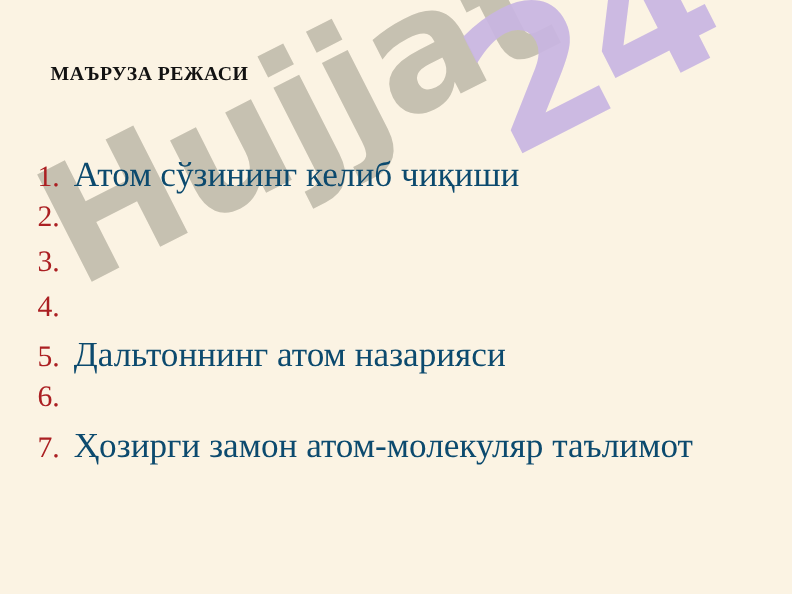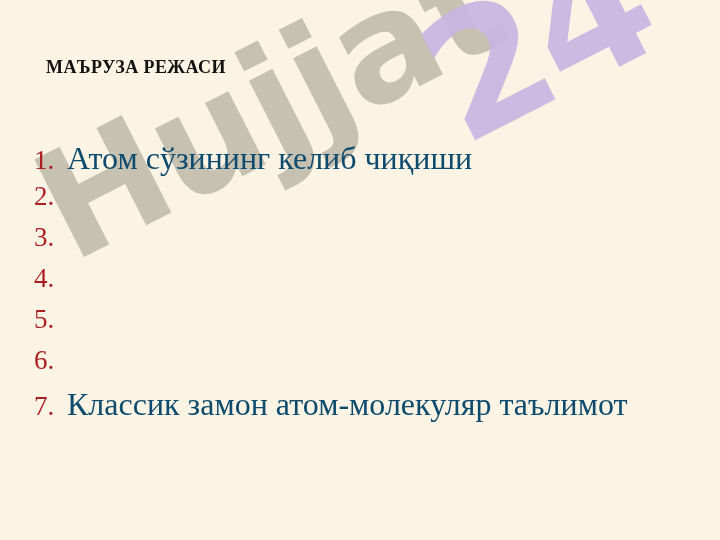--- a/index.html
+++ b/index.html
@@ -141,26 +141,27 @@
       <div class="agenda-item">
         <span class="item-num">3.</span>
       </div>
 
       <div class="agenda-item">
         <span class="item-num">4.</span>
       </div>
 
       <div class="agenda-item">
         <span class="item-num">5.</span>
+        <span class="item-text">Дальтоннинг атом назарияси</span>
       </div>
 
       <div class="agenda-item">
         <span class="item-num">6.</span>
       </div>
 
       <div class="agenda-item">
         <span class="item-num">7.</span>
-        <span class="item-text">Классик замон атом-молекуляр таълимот</span>
+        <span class="item-text">Ҳозирги замон атом-молекуляр таълимот</span>
       </div>
 
     </div>
   </div>
 </div>
 
 </body></html>

